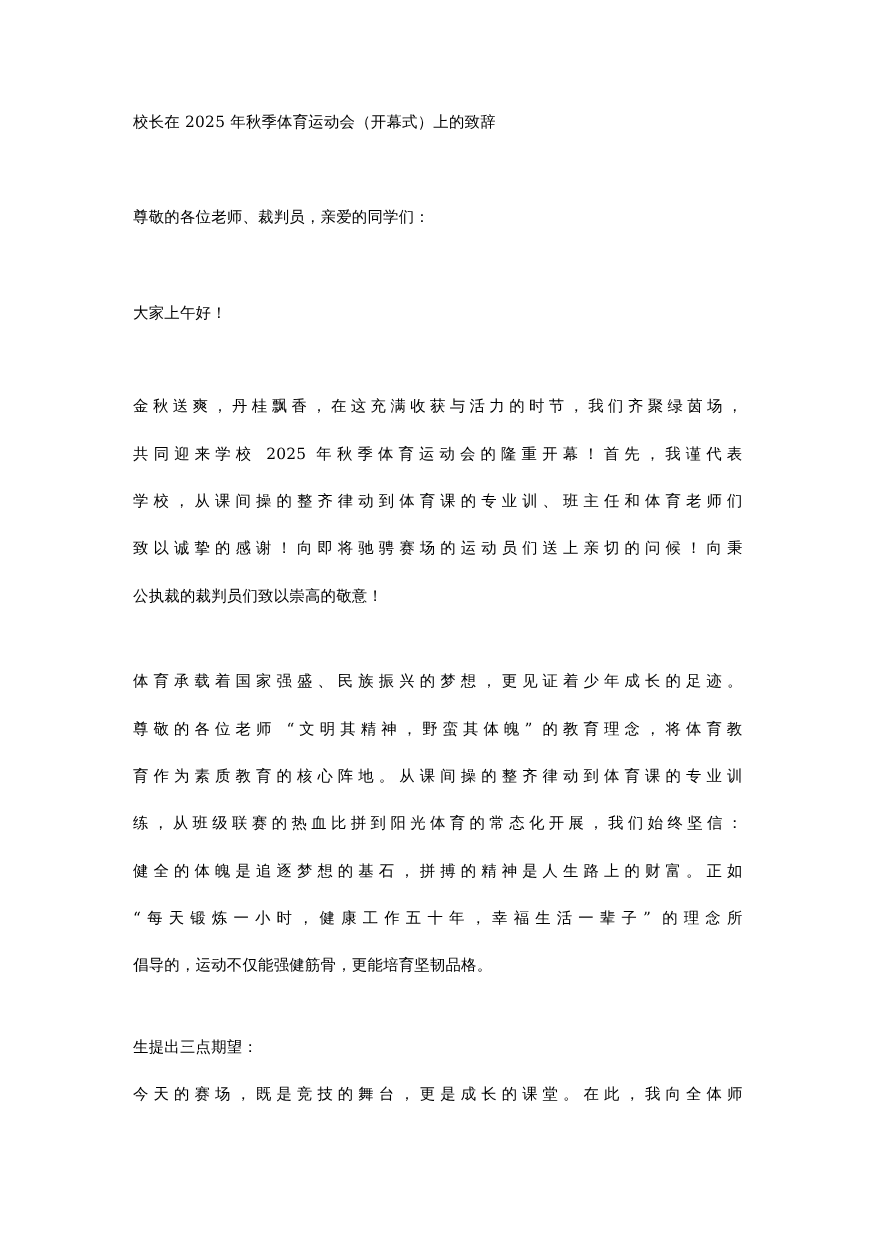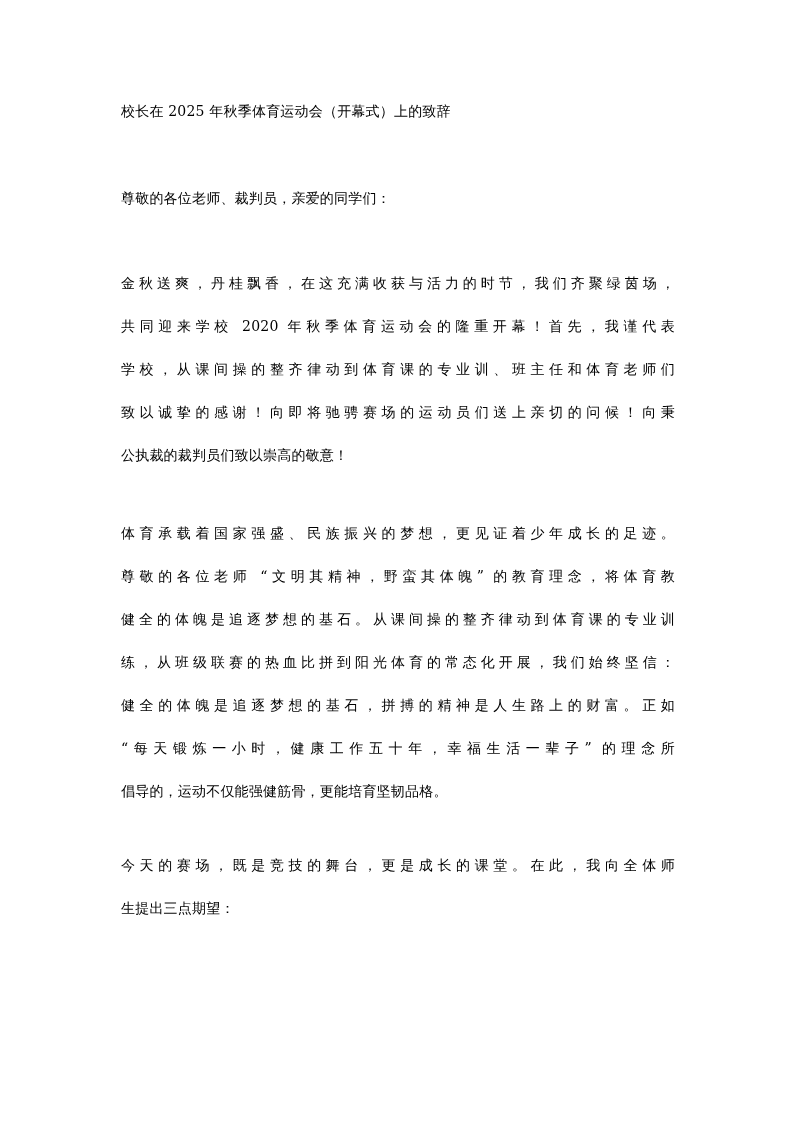--- a/index.html
+++ b/index.html
@@ -46,37 +46,40 @@
 <main class="page">
 
   <section class="block b0 title-block">
     <div class="line">校长在 2025 年秋季体育运动会（开幕式）上的致辞</div>
   </section>
 
   <section class="block b1">
     <div class="line">尊敬的各位老师、裁判员，亲爱的同学们：</div>
   </section>
 
+  <section class="block b2">
+    <div class="line">大家上午好！</div>
+  </section>
 
   <section class="block b3">
     <div class="line j">金秋送爽，丹桂飘香，在这充满收获与活力的时节，我们齐聚绿茵场，</div>
-    <div class="line j">共同迎来学校 2020 年秋季体育运动会的隆重开幕！首先，我谨代表</div>
+    <div class="line j">共同迎来学校 2025 年秋季体育运动会的隆重开幕！首先，我谨代表</div>
     <div class="line j">学校，从课间操的整齐律动到体育课的专业训、班主任和体育老师们</div>
     <div class="line j">致以诚挚的感谢！向即将驰骋赛场的运动员们送上亲切的问候！向秉</div>
     <div class="line">公执裁的裁判员们致以崇高的敬意！</div>
   </section>
 
   <section class="block b4">
     <div class="line j">体育承载着国家强盛、民族振兴的梦想，更见证着少年成长的足迹。</div>
     <div class="line j">尊敬的各位老师 “文明其精神，野蛮其体魄” 的教育理念，将体育教</div>
-    <div class="line j">健全的体魄是追逐梦想的基石。从课间操的整齐律动到体育课的专业训</div>
+    <div class="line j">育作为素质教育的核心阵地。从课间操的整齐律动到体育课的专业训</div>
     <div class="line j">练，从班级联赛的热血比拼到阳光体育的常态化开展，我们始终坚信：</div>
     <div class="line j">健全的体魄是追逐梦想的基石，拼搏的精神是人生路上的财富。正如</div>
     <div class="line j">“每天锻炼一小时，健康工作五十年，幸福生活一辈子” 的理念所</div>
     <div class="line">倡导的，运动不仅能强健筋骨，更能培育坚韧品格。</div>
   </section>
 
   <section class="block b5">
+    <div class="line">生提出三点期望：</div>
     <div class="line j">今天的赛场，既是竞技的舞台，更是成长的课堂。在此，我向全体师</div>
-    <div class="line">生提出三点期望：</div>
   </section>
 
 </main>
 
 </body></html>

